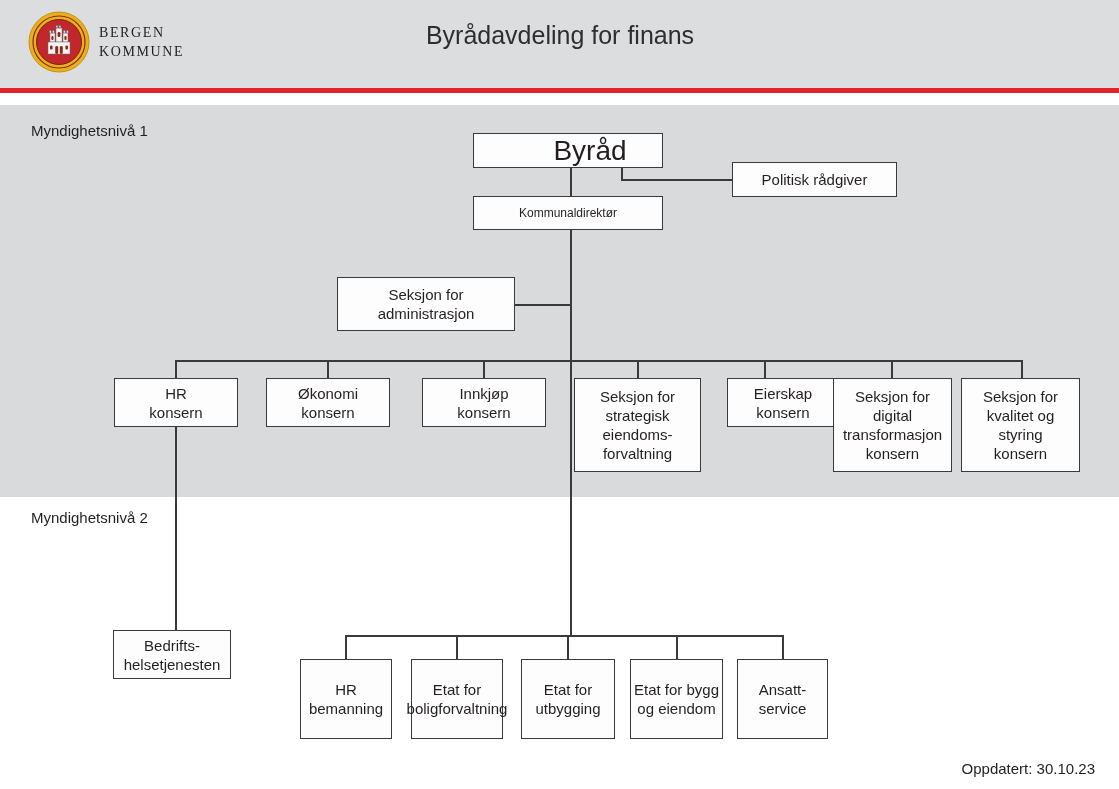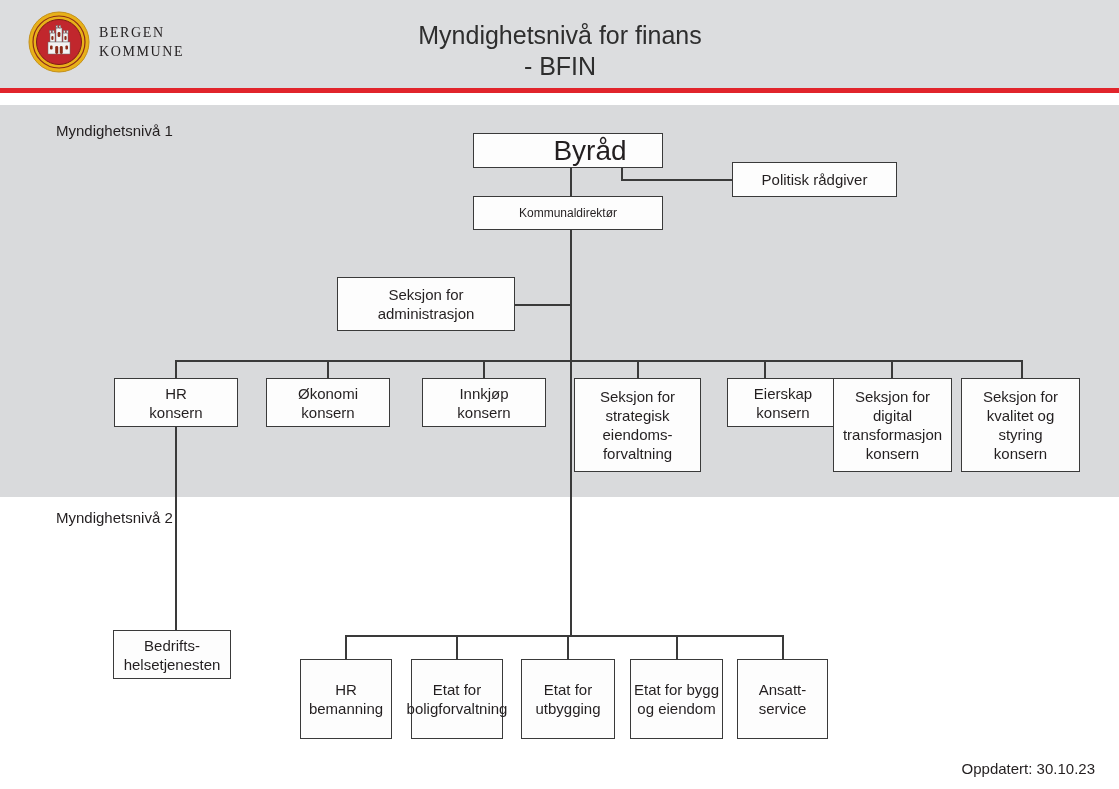--- a/index.html
+++ b/index.html
@@ -41,21 +41,21 @@
     color:#2e2e2e;font-weight:400;
   }
   .title .l2{display:block;}
 
   
   .band{
     position:absolute;left:0;top:105px;width:1119px;height:392px;
     background:#d9dadc;
   }
   .level-label{
-    position:absolute;font-size:15px;color:#231f20;white-space:nowrap;margin-left:25px;
+    position:absolute;font-size:15px;color:#231f20;white-space:nowrap;
   }
 
   
   .node{
     position:absolute;
     background:#fdfdfd;
     border:1.5px solid #3a3a3a;
     box-sizing:border-box;
     display:flex;align-items:center;justify-content:center;
     text-align:center;
@@ -116,22 +116,21 @@
       </g>
     </svg>
   </div>
 
   <div class="brand">
     <span>BERGEN</span>
     <span>KOMMUNE</span>
   </div>
 
   <div class="title">
-    <span>Myndighetsnivå for finans</span>
-    <span class="l2">- BFIN</span>
+    <span>Byrådavdeling for finans</span>
   </div>
 
   <div class="band"></div>
 
   <div class="level-label" style="left:31px;top:122px;">Myndighetsnivå 1</div>
   <div class="level-label" style="left:31px;top:509px;">Myndighetsnivå 2</div>
 
   <div class="ln v" style="left:570px;top:167px;height:30px;"></div>
 
   <div class="ln v" style="left:621px;top:167px;height:13px;"></div>

